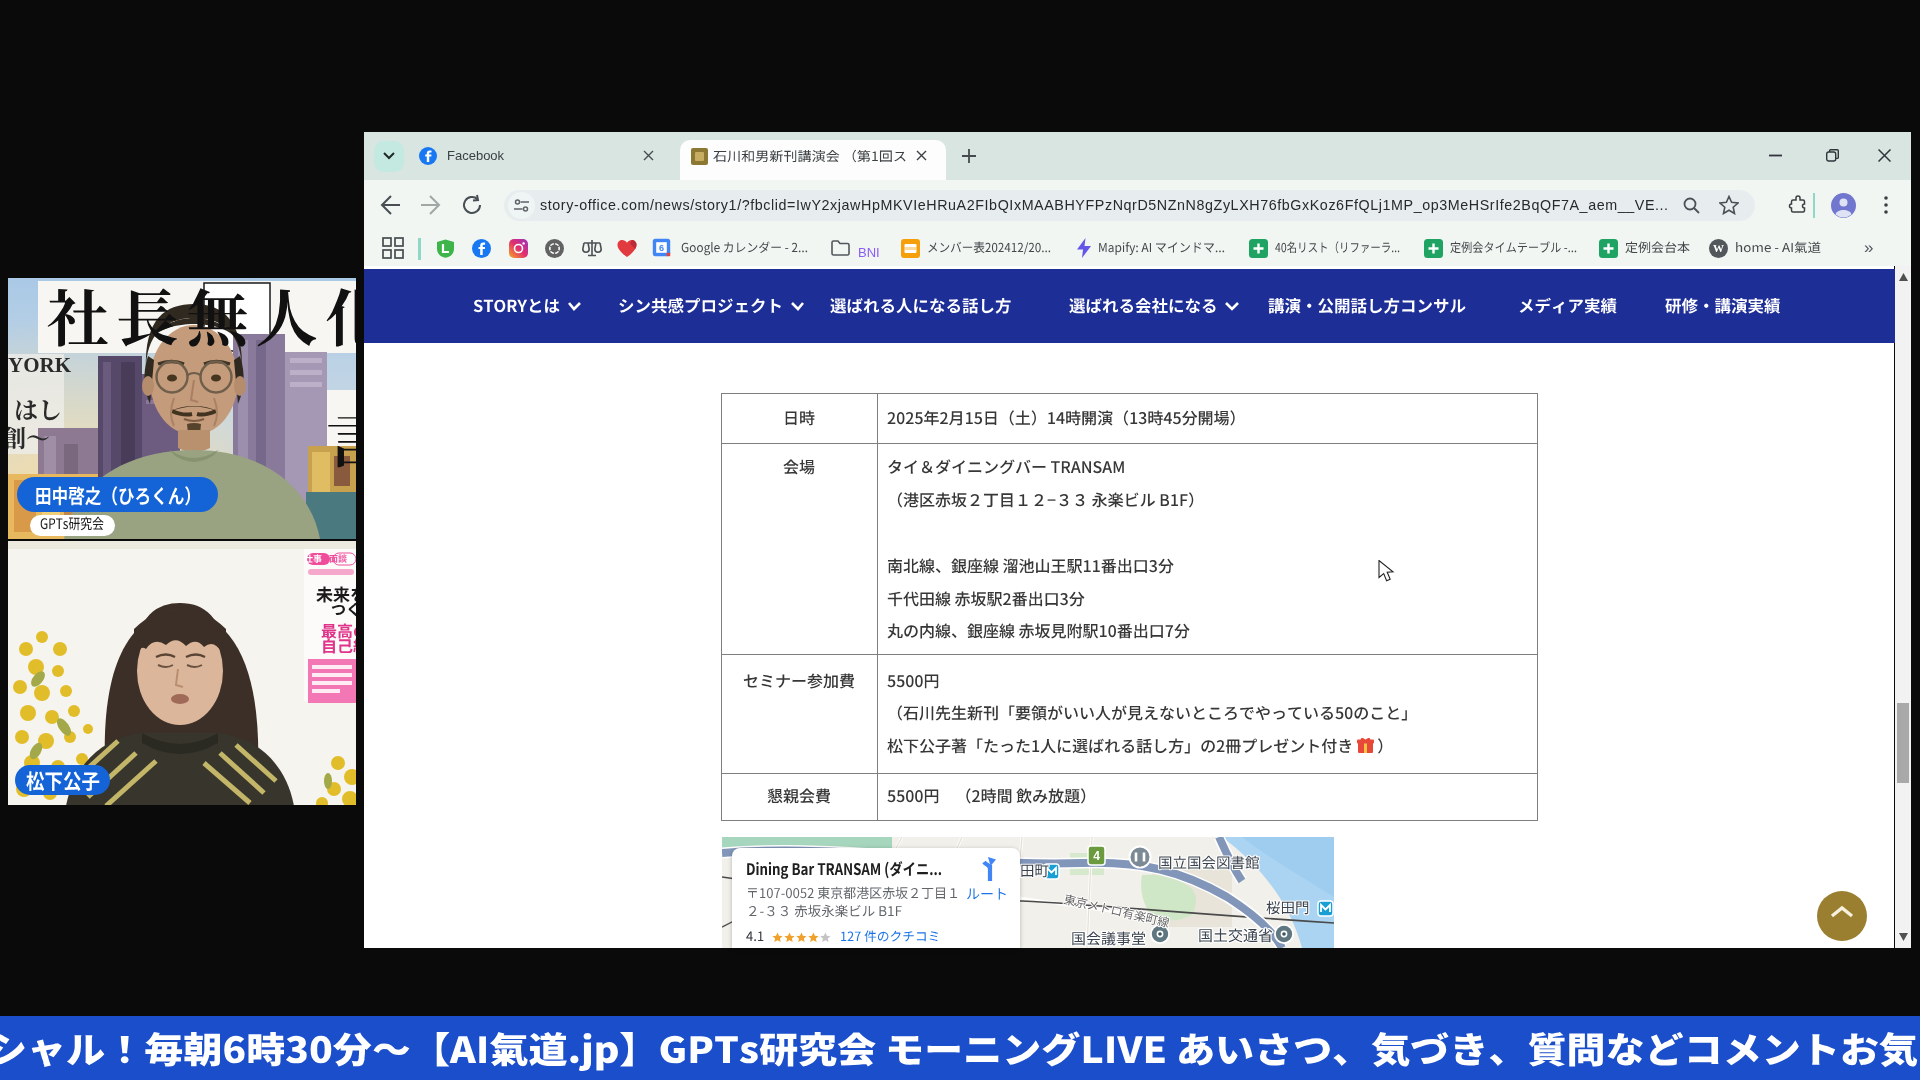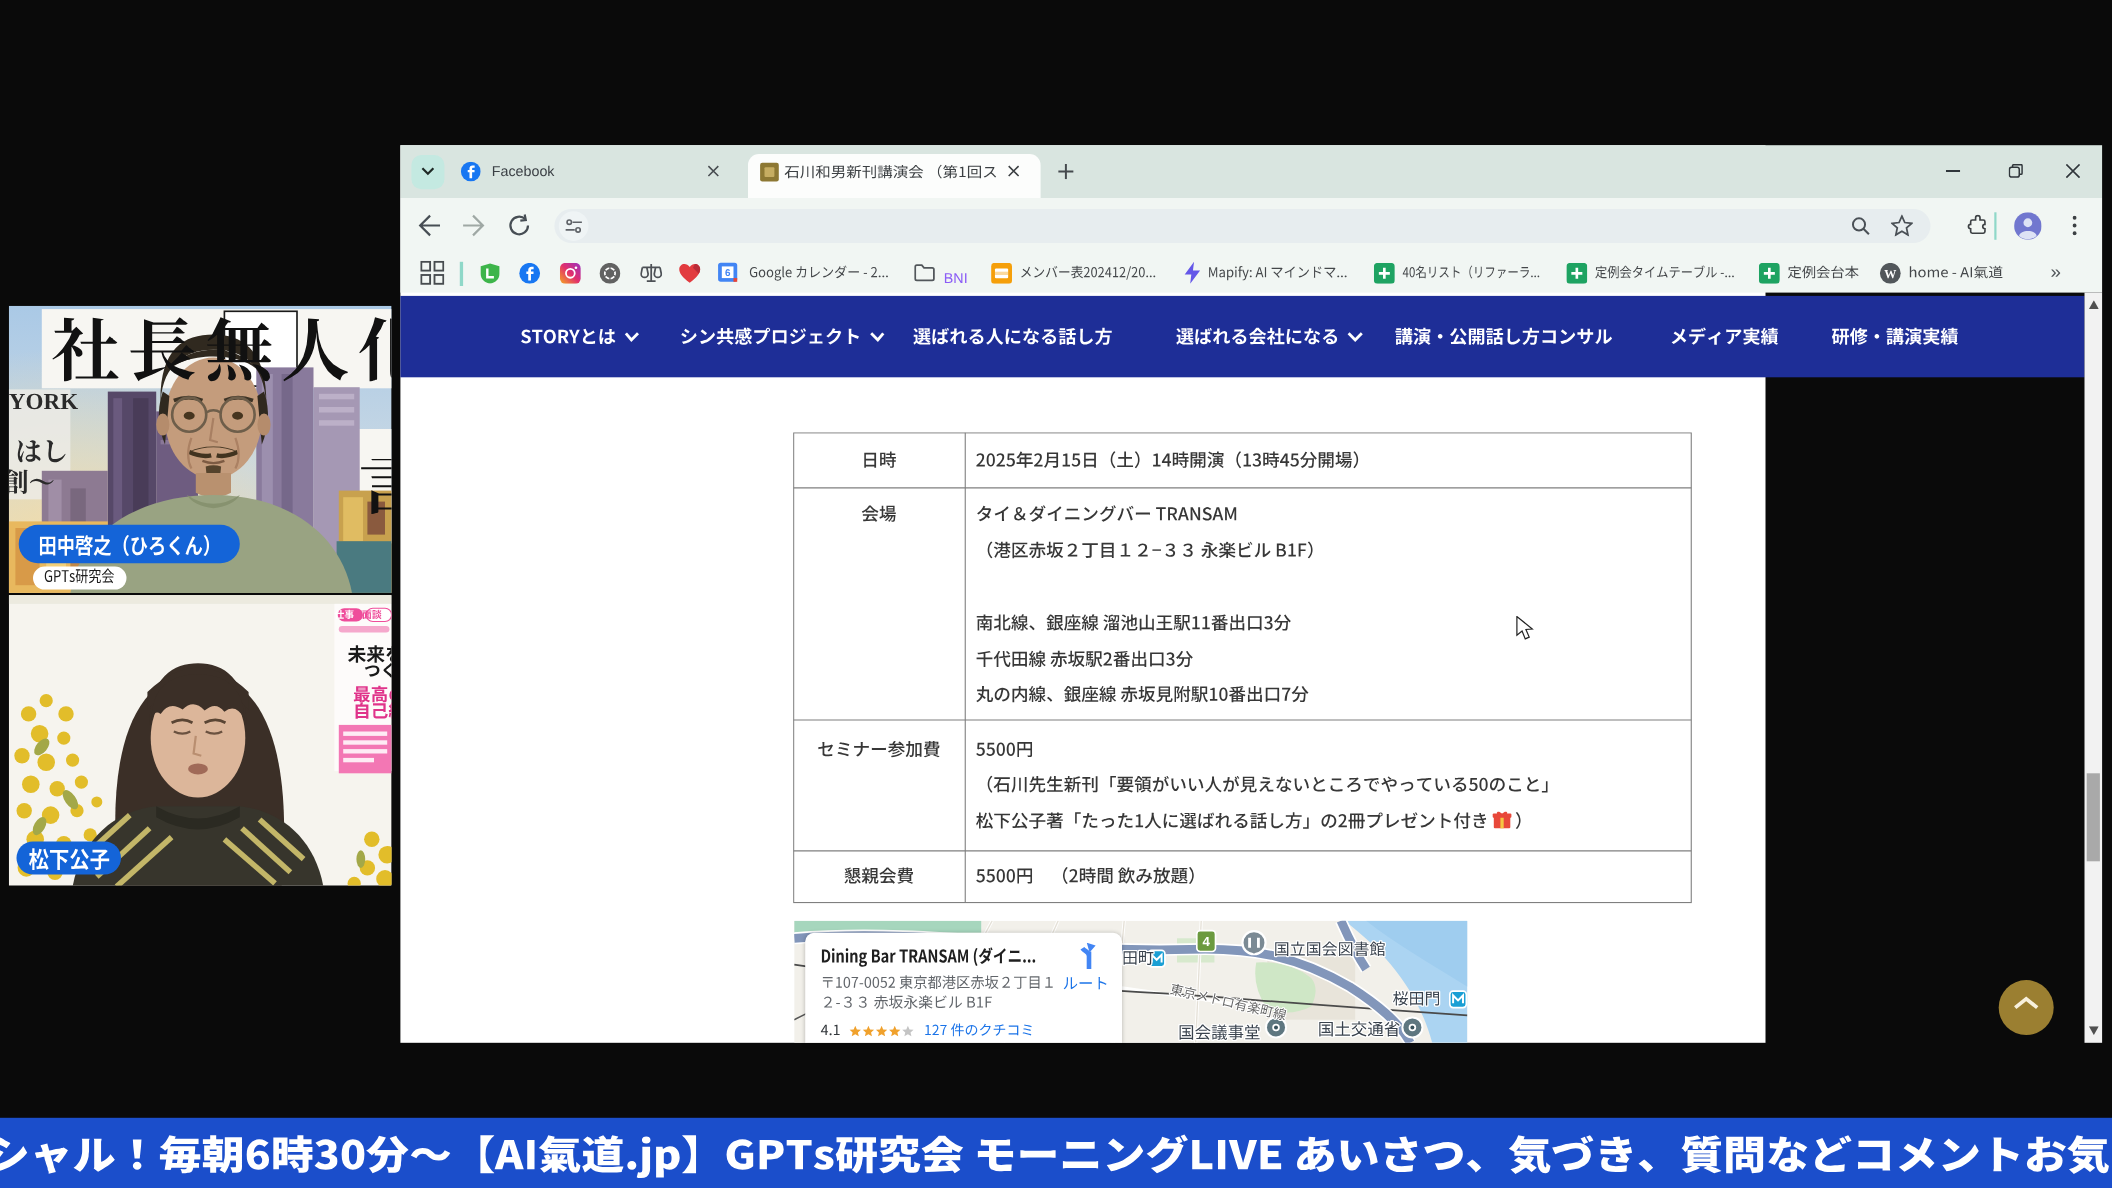--- a/index.html
+++ b/index.html
@@ -139,21 +139,21 @@
       <path d="M80,256 L128,212"></path>
       <path d="M98,265 L148,220"></path>
       <path d="M196,222 L242,262"></path>
       <path d="M212,212 L256,252"></path>
       <path d="M228,204 L268,240"></path>
 </g>
 <path d="M134,192 Q172,214 210,192 L210,202 Q172,224 134,202 Z" fill="#2b2a22"></path>
 
 <rect x="7" y="224" width="95" height="30" rx="15" fill="#1464d8"></rect>
 </svg>
-<div class="abs" style="left:364px;top:132px;width:1241px;height:816px;background:#fff">
+<div class="abs" style="left:364px;top:132px;width:1530px;height:816px;background:#fff">
 <div class="abs" style="left:0;top:0;width:1547px;height:48px;background:#d9e5e0"></div>
 <div class="abs" style="left:10px;top:9px;width:30px;height:31px;border-radius:9px;background:#c4e9e1"></div>
 <svg class="abs" style="left:18px;top:19px" width="14" height="10">
       <path d="M2,2 L7,7 L12,2" fill="none" stroke="#1f2a26" stroke-width="2"></path>
     </svg>
 <svg class="abs" style="left:55px;top:15px" width="18" height="18">
       <circle cx="9" cy="9" r="9" fill="#1877f2"></circle>
       <path d="M12.4,9.6 L10.2,9.6 L10.2,15 L7.8,15 L7.8,9.6 L6.2,9.6 L6.2,7.5 L7.8,7.5 L7.8,6.2 C7.8,4.5 8.8,3.4 10.6,3.4 L12.5,3.4 L12.5,5.5 L11.2,5.5 C10.5,5.5 10.2,5.8 10.2,6.5 L10.2,7.5 L12.4,7.5 Z" fill="#fff"></path>
     </svg>
 <span class="abs" style="left:83px;top:16px;font-size:13px;color:#3a3f44">Facebook</span>
@@ -191,20 +191,21 @@
       <path d="M16,1 L17,6 L12,6.5" fill="none" stroke="#474e54" stroke-width="2"></path>
     </svg>
 <div class="abs" style="left:140px;top:58px;width:1251px;height:31px;border-radius:16px;background:#e7edef"></div>
 <div class="abs" style="left:144px;top:60px;width:27px;height:27px;border-radius:50%;background:#eff4f5"></div>
 <svg class="abs" style="left:150px;top:66px" width="16" height="16">
       <circle cx="3.5" cy="4" r="2" fill="none" stroke="#5f6368" stroke-width="1.5"></circle>
       <path d="M6.5,4 L15,4" stroke="#5f6368" stroke-width="1.5"></path>
       <circle cx="11.5" cy="11" r="2" fill="none" stroke="#5f6368" stroke-width="1.5"></circle>
       <path d="M0,11 L8.5,11" stroke="#5f6368" stroke-width="1.5"></path>
     </svg>
+<div class="abs" style="left:176px;top:58px;width:1140px;height:31px;line-height:31px;font-size:14.3px;color:#27292b;letter-spacing:.58px;white-space:nowrap;overflow:hidden">story-office.com/news/story1/?fbclid=IwY2xjawHpMKVIeHRuA2FIbQIxMAABHYFPzNqrD5NZnN8gZyLXH76fbGxKoz6FfQLj1MP_op3MeHSrIfe2BqQF7A_aem__VE...</div>
 <svg class="abs" style="left:1318px;top:64px" width="19" height="19">
       <circle cx="8" cy="8" r="5.5" fill="none" stroke="#4a5056" stroke-width="1.8"></circle>
       <path d="M12,12 L17,17" stroke="#4a5056" stroke-width="1.8"></path>
     </svg>
 <svg class="abs" style="left:1355px;top:63px" width="20" height="20">
       <path d="M10,1.5 L12.6,7.3 L19,8 L14.2,12.2 L15.5,18.5 L10,15.2 L4.5,18.5 L5.8,12.2 L1,8 L7.4,7.3 Z" fill="none" stroke="#4a5056" stroke-width="1.6"></path>
     </svg>
 <svg class="abs" style="left:1424px;top:63px" width="20" height="20">
       <path d="M8,3 A2,2 0 0 1 12,3 L12,5 L15,5 A1.5,1.5 0 0 1 16.5,6.5 L16.5,9 A2,2 0 0 0 16.5,13 L16.5,15.5 A1.5,1.5 0 0 1 15,17 L5,17 A1.5,1.5 0 0 1 3.5,15.5 L3.5,13 A2,2 0 0 1 3.5,9 L3.5,6.5 A1.5,1.5 0 0 1 5,5 L8,5 Z" fill="none" stroke="#3c4043" stroke-width="1.5"></path>
     </svg>

